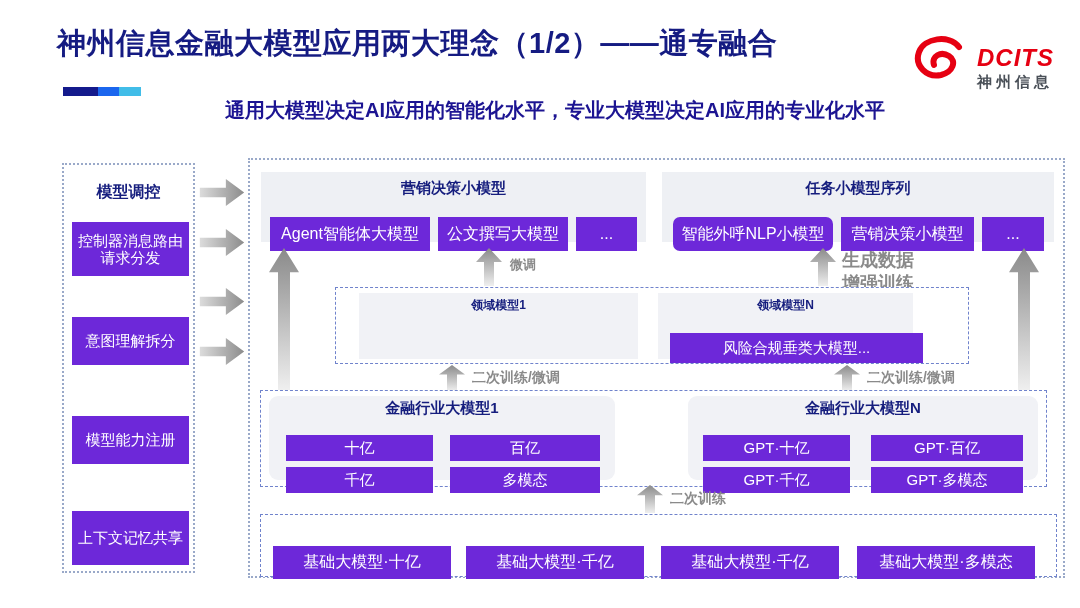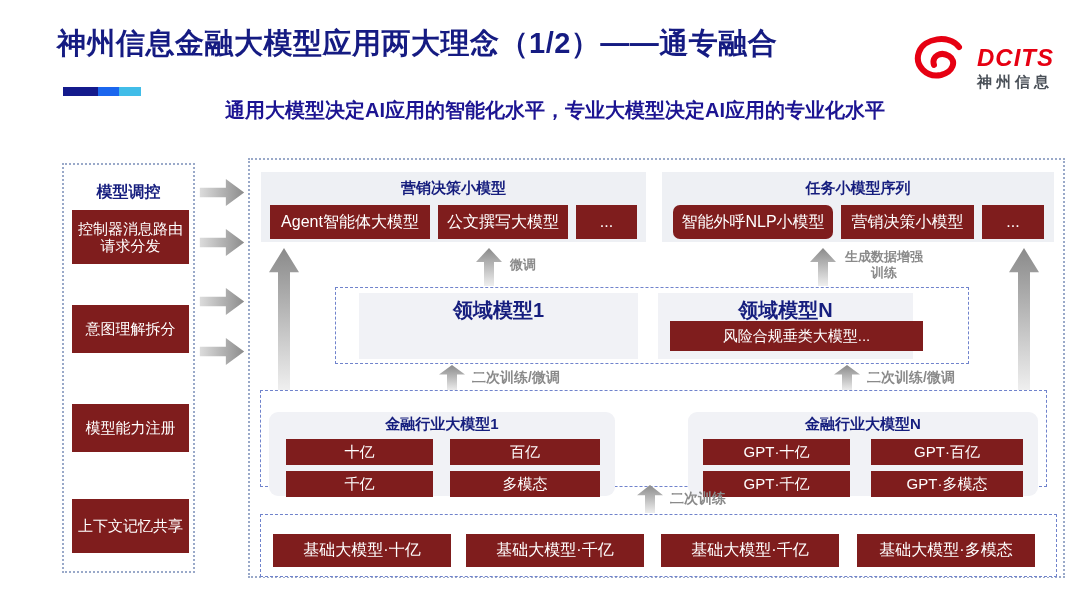--- a/index.html
+++ b/index.html
@@ -16,42 +16,42 @@
   .logo { position:absolute; right:26px; top:36px; display:flex; align-items:flex-end; gap:8px; }
   .logo-txt { display:flex; flex-direction:column; line-height:1.1; }
   .logo-en { color:#e60012; font-size:24px; font-weight:bold; font-style:italic; letter-spacing:1px; }
   .logo-cn { color:#4a5058; font-size:15px; font-weight:bold; letter-spacing:4px; margin-top:2px; }
 
   
   .dashed-outer { border:2px dotted #9aa9c9; background:#ffffff; position:absolute; }
   .dashed-inner { border:1px dashed #7083cc; background:#ffffff; position:absolute; }
   .panel { position:absolute; background:#eef0f4; }
   .sec-head { display:block; width:100%; text-align:center; font-weight:bold; color:#161e7e; }
-  .chip { position:absolute; background:#7f1d1d; color:#ffffff; display:flex; align-items:center;
-          justify-content:center; text-align:center; font-size:16px; line-height:1.15; }
+  .chip { position:absolute; background:#6d28d9; color:#ffffff; display:flex; align-items:center;
+          justify-content:center; text-align:center; font-size:16px; line-height:1.15;margin-top:12px; }
   .lbl { position:absolute; color:#8a8a8a; font-weight:bold; }
   .arrow { position:absolute; }
 
   
   #sidebar { left:62px; top:163px; width:133px; height:410px; }
   #sidebar .sec-head { margin-top:17px; font-size:16px; }
   #sidebar .chip { left:8px; width:117px; font-size:15px; }
 
   
   #main { left:248px; top:158px; width:817px; height:420px; }
 
   .top-panel { top:12px; height:70px; }
   .top-panel .sec-head { padding-top:7px; font-size:15px; }
   .top-panel .chip { top:33px; height:34px; }
 
   .dom-sec { position:absolute; top:5px; height:66px; background:#f1f2f6; }
-  .dom-sec .sec-head { padding-top:4px; font-size:20px; }
+  .dom-sec .sec-head { padding-top:4px; font-size:12px; }
   .dom-sec .chip { left:12px; top:28px; height:30px; font-size:15px; }
 
-  .fin-panel { position:absolute; top:21px; height:84px; background:#f1f2f6;border-radius:9px; }
+  .fin-panel { position:absolute; top:5px; height:84px; background:#f1f2f6;border-radius:9px; }
   .fin-panel .sec-head { padding-top:3px; font-size:15px; }
   .fin-panel .chip { height:26px; font-size:15px; }
 
   #base-box .chip { top:19px; height:33px; width:178px; }
 </style>
 </head>
 <body>
 
 <svg width="0" height="0" style="position:absolute">
   <defs>
@@ -137,21 +137,21 @@
     <span class="arrow" style="left:226px;top:88px;">
       <svg width="26" height="38" viewBox="0 0 26 38">
           <polygon points="13,0 0,14 8,14 8,38 18,38 18,14 26,14" fill="url(#gradU)"></polygon>
         </svg></span>
     <span class="lbl" style="left:260px;top:96px;font-size:13px;">微调</span>
 
     <span class="arrow" style="left:560px;top:88px;">
       <svg width="26" height="38" viewBox="0 0 26 38">
           <polygon points="13,0 0,14 8,14 8,38 18,38 18,14 26,14" fill="url(#gradU)"></polygon>
         </svg></span>
-    <span class="lbl" style="left:592px;top:89px;width:84px;font-size:13px;text-align:center;line-height:1.25;">生成数据增强训练</span>
+    <span class="lbl" style="left:592px;top:89px;width:84px;font-size:18px;text-align:left;line-height:1.25;">生成数据增强训练</span>
 
     <div class="dashed-inner" style="left:85px;top:127px;width:634px;height:77px;">
       <div class="dom-sec" style="left:23px;width:279px;">
         <span class="sec-head">领域模型1</span>
       </div>
       <div class="dom-sec" style="left:322px;width:255px;">
         <span class="sec-head">领域模型N</span>
         <div class="chip" style="width:253px;">风险合规垂类大模型...</div>
       </div>
     </div>

